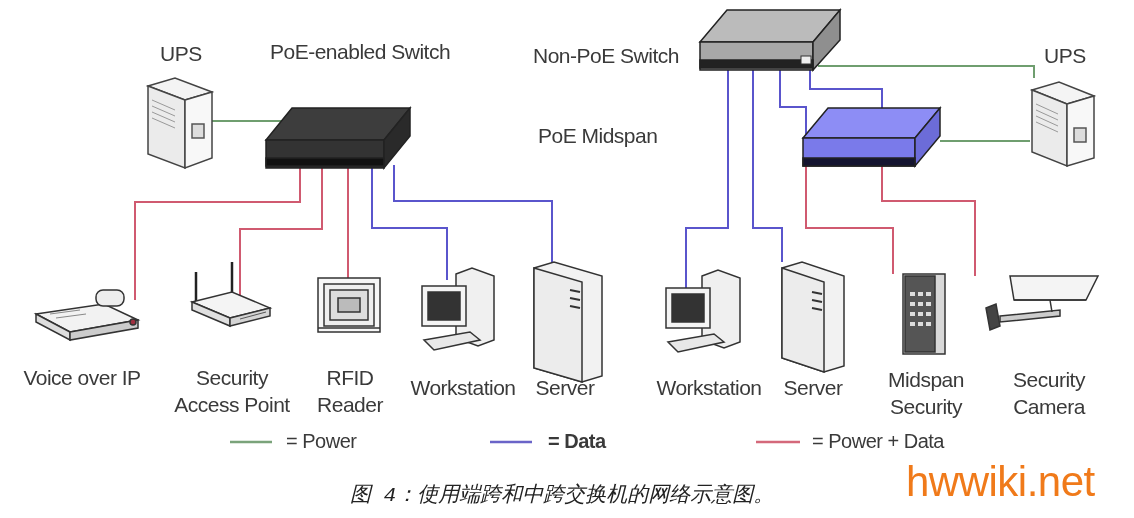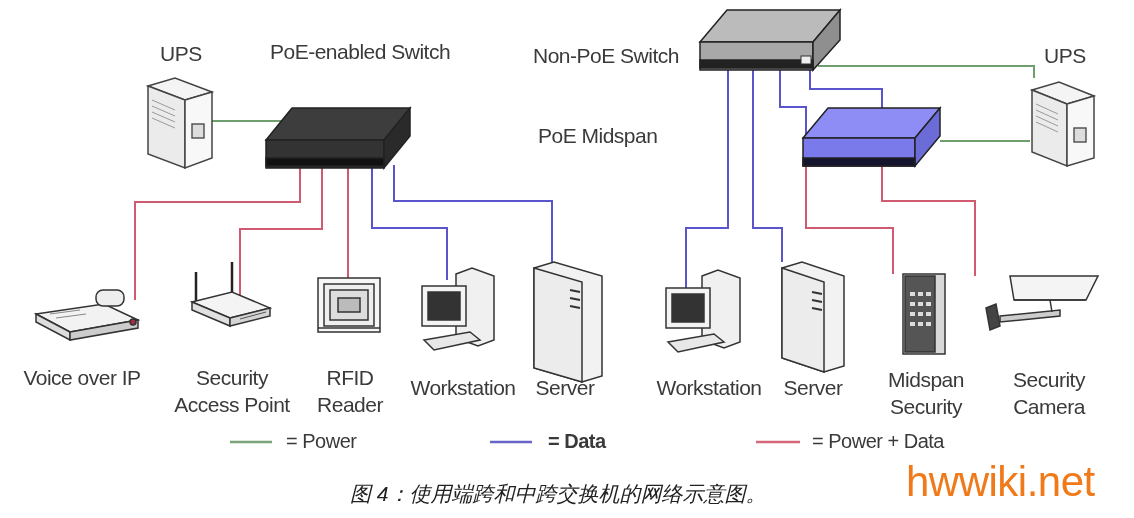--- a/index.html
+++ b/index.html
@@ -1,21 +1,21 @@
 <!DOCTYPE html>
 <html><head>
   <meta charset="utf-8">
   <style>
     html, body { margin: 0; padding: 0; background: #ffffff; }
     body { width: 1134px; height: 518px; position: relative; overflow: hidden; font-family: "Liberation Sans", sans-serif; }
     #diagram { position: absolute; left: 0; top: 0; }
     .lbl { position: absolute; color: #3a3a3a; font-family: "Liberation Sans", sans-serif; font-size: 21px; letter-spacing: -0.5px; text-align: center; line-height: 27px; white-space: nowrap; }
     .lbl span { display: block; }
     .legend-txt { position: absolute; font-size: 20px; color: #3a3a3a; white-space: nowrap; letter-spacing: -0.5px; }
-    .caption { position: absolute; left: 350px; top: 480px; font-size: 21px; color: #222; font-style: italic; font-family: Liberation Sans, sans-serif; white-space: nowrap; }
+    .caption { position: absolute; left: 350px; top: 480px; font-size: 21px; color: #222; font-style: italic; font-family: Liberation Mono, monospace; white-space: nowrap; }
     .watermark { position: absolute; left: 906px; top: 440px; font-size: 42px; color: #f07a1a; font-family: "Liberation Sans", sans-serif; letter-spacing: -0.5px; margin-top: 18px; }
   </style>
 </head>
 <body>
 
 <svg id="diagram" width="1134" height="518" viewBox="0 0 1134 518">
 
   <g id="lines" fill="none" stroke-width="2">
 
     <polyline points="212,121 290,121" stroke="#6f9e6f"></polyline>

